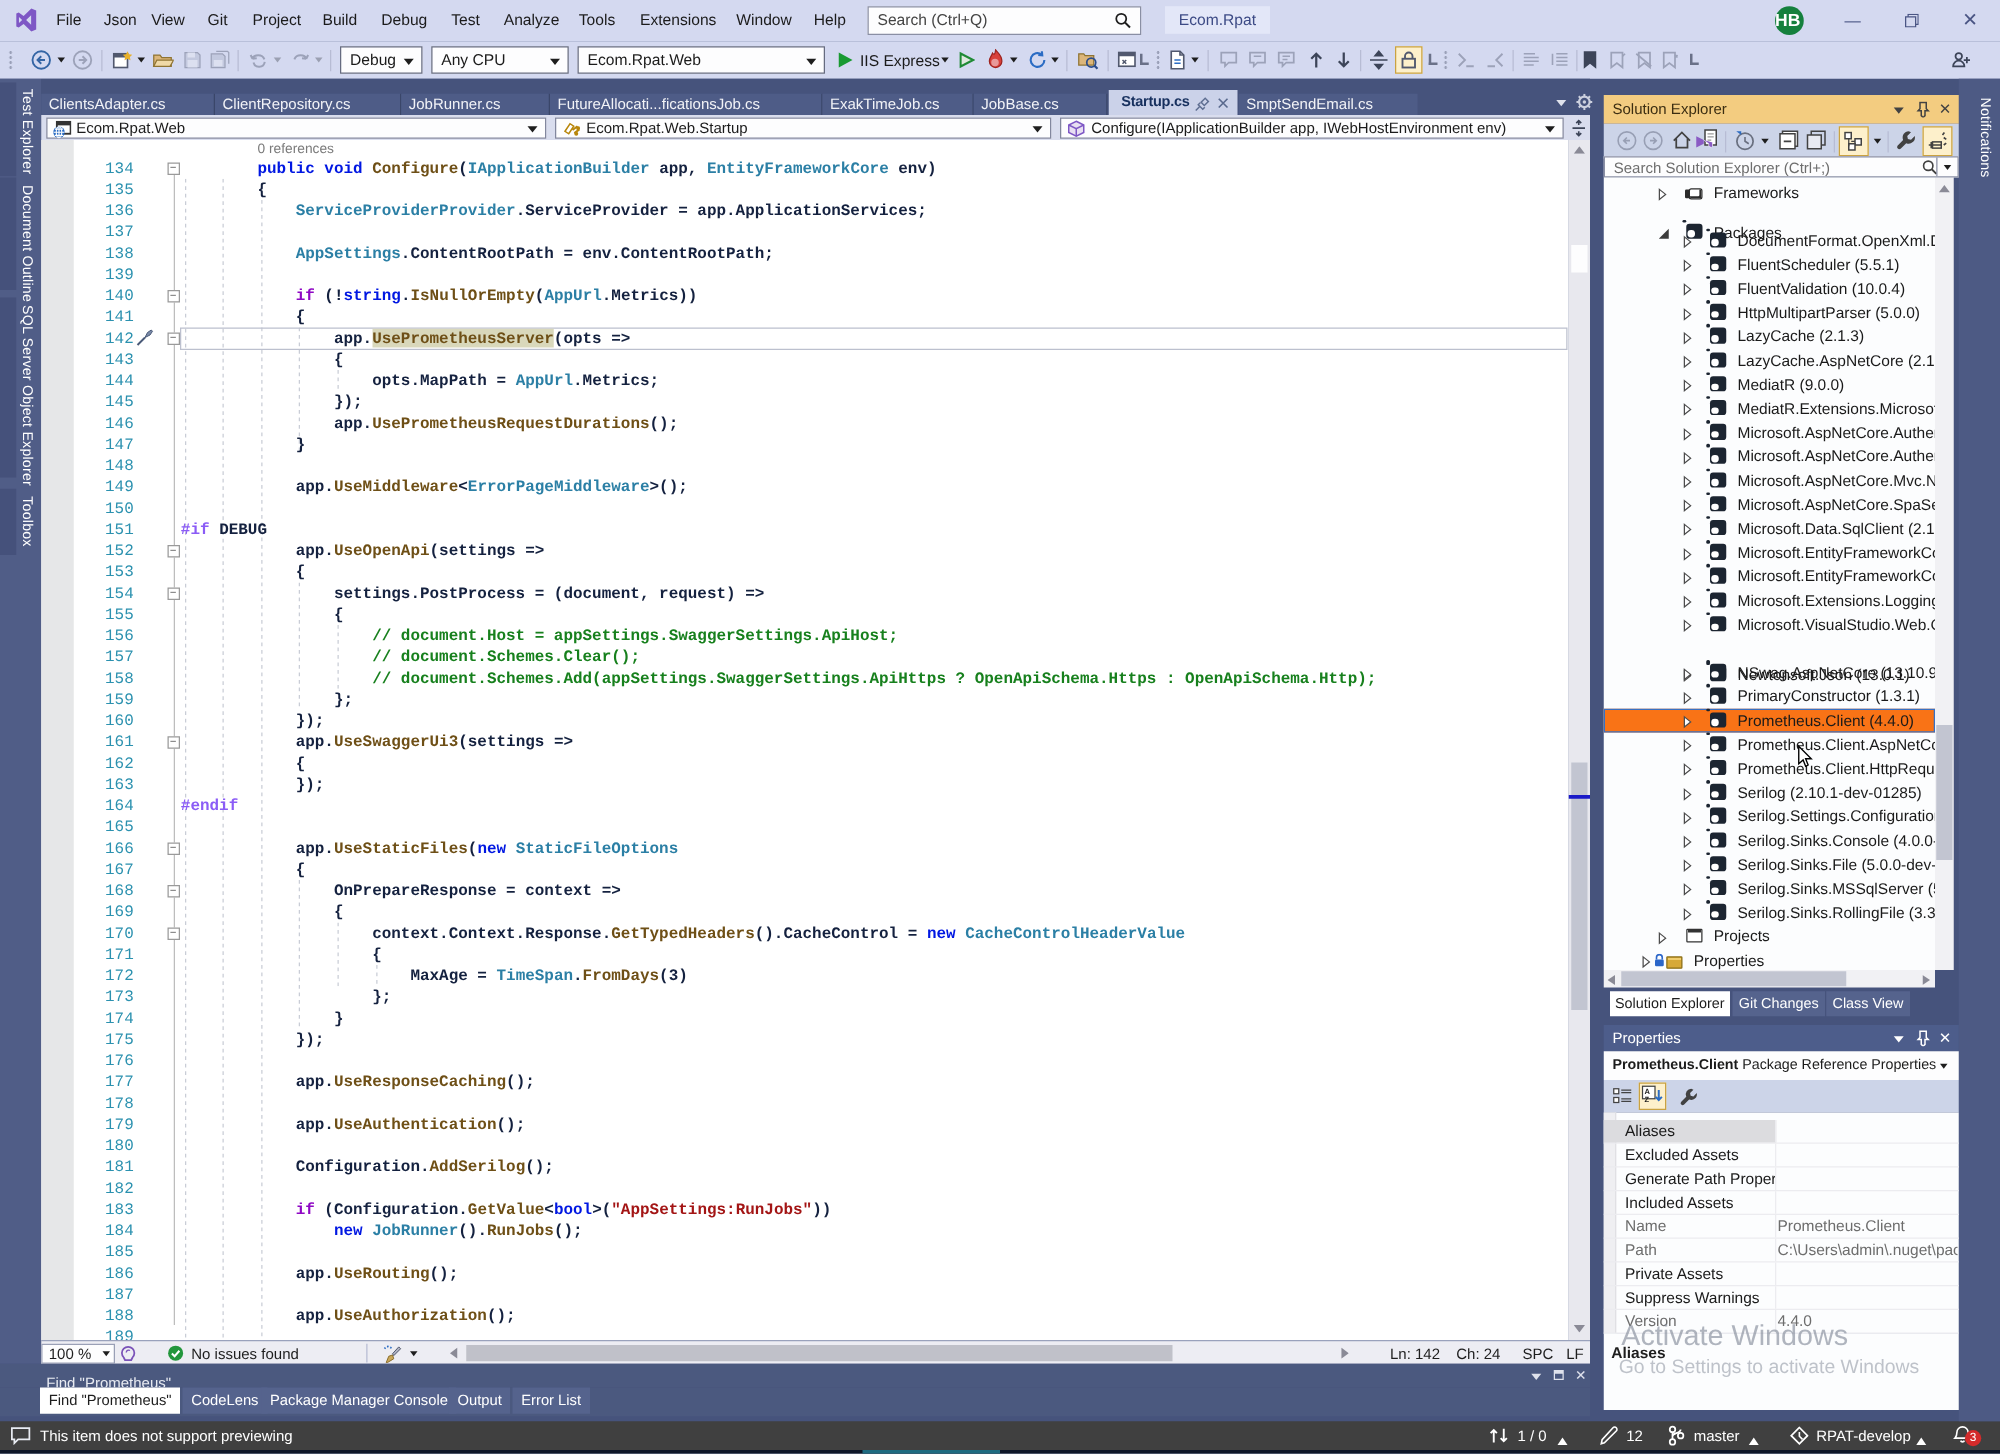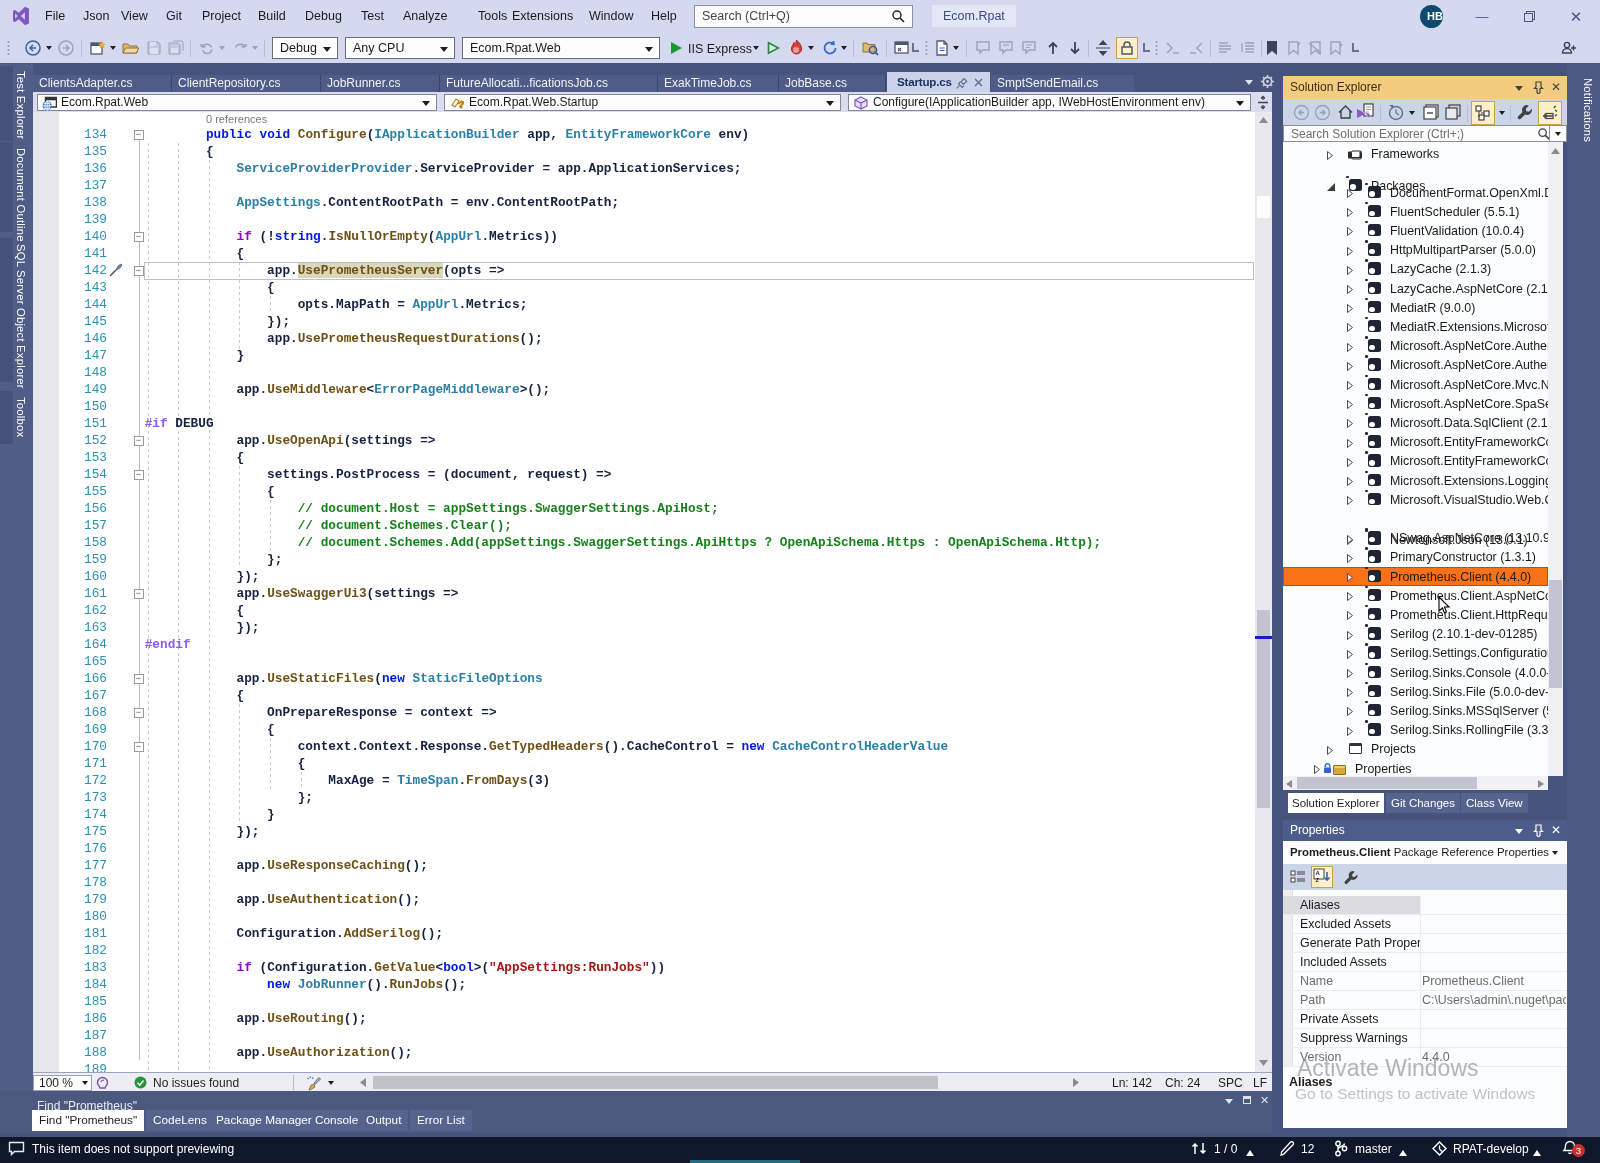--- a/index.html
+++ b/index.html
@@ -3,21 +3,21 @@
 <style>
 *{margin:0;padding:0;box-sizing:border-box}
 html,body{width:1600px;height:1163px;overflow:hidden;font-family:"Liberation Sans",sans-serif;-webkit-font-smoothing:antialiased}
 .ab{position:absolute}
 #stage{position:relative;width:1600px;height:1163px;background:#46537c;font-size:12px;color:#1e1e1e}
 
 #titlebar{left:0;top:0;width:1600px;height:33px;background:#d4d9f0}
 .menu{top:0;height:33px;line-height:33px;color:#1b1b1b;font-size:12.5px}
 #srchbox{left:694px;top:5px;width:219px;height:23px;background:#fdfdfe;border:1px solid #8a8fa4;color:#444;font-size:12.5px;line-height:21px;padding-left:7px}
 #ttlchip{left:932px;top:5px;height:22px;line-height:22px;padding:0 11px;background:#e3e7f8;color:#3c4a85;font-size:12.5px}
-#hb{left:1420px;top:5px;width:23px;height:23px;border-radius:50%;background:#0c4a6e;color:#fff;font-size:11px;font-weight:bold;text-align:right;line-height:23px}
+#hb{left:1420px;top:5px;width:23px;height:23px;border-radius:50%;background:#15803d;color:#fff;font-size:14px;font-weight:bold;text-align:left;line-height:23px}
 .wbtn{top:0;width:46px;height:33px;color:#4a5584;text-align:center;line-height:33px;font-size:13px}
 
 #toolbar{left:0;top:33px;width:1600px;height:30px;background:#d4d9f0}
 .combo{top:4px;height:22px;background:#fdfdfe;border:1px solid #666b80;font-size:12.5px;line-height:20px;color:#1b1b1b;padding-left:7px}
 .cmbarr{position:absolute;right:6px;top:9px;width:0;height:0;border:4px solid transparent;border-top:5px solid #1e1e1e}
 .tsep{top:7px;width:1px;height:17px;background:#b7bcd4}
 .gray{opacity:.42}
 .darr{position:absolute;width:0;height:0;border:3.5px solid transparent;border-top:4.5px solid #1e1e1e}
 .garr{position:absolute;width:0;height:0;border:3.5px solid transparent;border-top:4.5px solid #9ba0b2}
 
@@ -50,21 +50,21 @@
 #curline{position:absolute;left:111px;top:149.5px;width:1110px;height:18px;border:1px solid #bcc0ce}
 #cl0{position:absolute;left:173px;top:1px;color:#7a7a7a;font-size:11px}
 
 #vsb{left:1255px;top:112px;width:17px;height:960px;background:#e8e8ee}
 
 #ebotbar{left:33px;top:1072px;width:1239px;height:19px;background:#ededf3;border-top:1px solid #9aa2bc;font-size:12px;color:#1e1e1e}
 
 #findhdr{left:0;top:1091px;width:1272px;height:19px;background:#4b597f;overflow:hidden}
 #findtabs{left:0;top:1110px;width:1272px;height:23px;background:#4b597f}
 .btab{top:0;height:21px;background:#55638d;color:#fff;font-size:11.8px;line-height:20px;padding:0 7px}
-#statusbar{left:0;top:1137px;width:1600px;height:23px;background:#0f172a;color:#fff;font-size:12px}
+#statusbar{left:0;top:1137px;width:1600px;height:23px;background:#404040;color:#fff;font-size:12px}
 #botedge{left:0;top:1160px;width:1600px;height:3px;background:#0f1728}
 
 #sehdr{left:1283px;top:76px;width:284px;height:23px;background:#f3cc80;color:#3c2e11;font-size:12px;line-height:23px;padding-left:7px}
 #setools{left:1283px;top:99px;width:284px;height:28px;background:#ccd4e8}
 #sesearch{left:1283px;top:125px;width:284px;height:17px;background:#fdfdfe;border:1px solid #8a8fa4}
 .trow{position:absolute;left:0;width:265px;height:19.2px;font-size:12.4px;color:#1a1a1a}
 .trow.sel{background:#f97316;outline:1px solid #3970c2;outline-offset:-1px}
 .ttxt{position:absolute;top:2.5px;white-space:nowrap}
 .nug{position:relative;display:inline-block;width:12.5px;height:12.5px;background:#1c2531;border-radius:2.5px}
 .nugdot{position:absolute;left:1.2px;bottom:1.2px;width:5.5px;height:5.5px;border-radius:50%;background:#fff}
@@ -97,21 +97,21 @@
       </svg>
 <span class="menu ab" style="left:45px">File</span>
       <span class="menu ab" style="left:83px">Json</span>
       <span class="menu ab" style="left:121px">View</span>
       <span class="menu ab" style="left:166px">Git</span>
       <span class="menu ab" style="left:202px">Project</span>
       <span class="menu ab" style="left:258px">Build</span>
       <span class="menu ab" style="left:305px">Debug</span>
       <span class="menu ab" style="left:361px">Test</span>
       <span class="menu ab" style="left:403px">Analyze</span>
-      <span class="menu ab" style="left:478px">Tools</span>
+      <span class="menu ab" style="left:463px">Tools</span>
       <span class="menu ab" style="left:512px">Extensions</span>
       <span class="menu ab" style="left:589px">Window</span>
       <span class="menu ab" style="left:651px">Help</span>
 <div id="srchbox" class="ab">Search (Ctrl+Q)<svg class="ab" style="right:6px;top:3px" width="15" height="15" viewBox="0 0 15 15">
           <circle cx="6" cy="6" r="4" fill="none" stroke="#1e1e1e" stroke-width="1.4"></circle>
           <line x1="9" y1="9" x2="13" y2="13" stroke="#1e1e1e" stroke-width="1.6"></line>
         </svg></div>
 <div id="ttlchip" class="ab">Ecom.Rpat</div>
 <div id="hb" class="ab">HB</div>
 <div class="wbtn ab" style="left:1459px">—</div>

